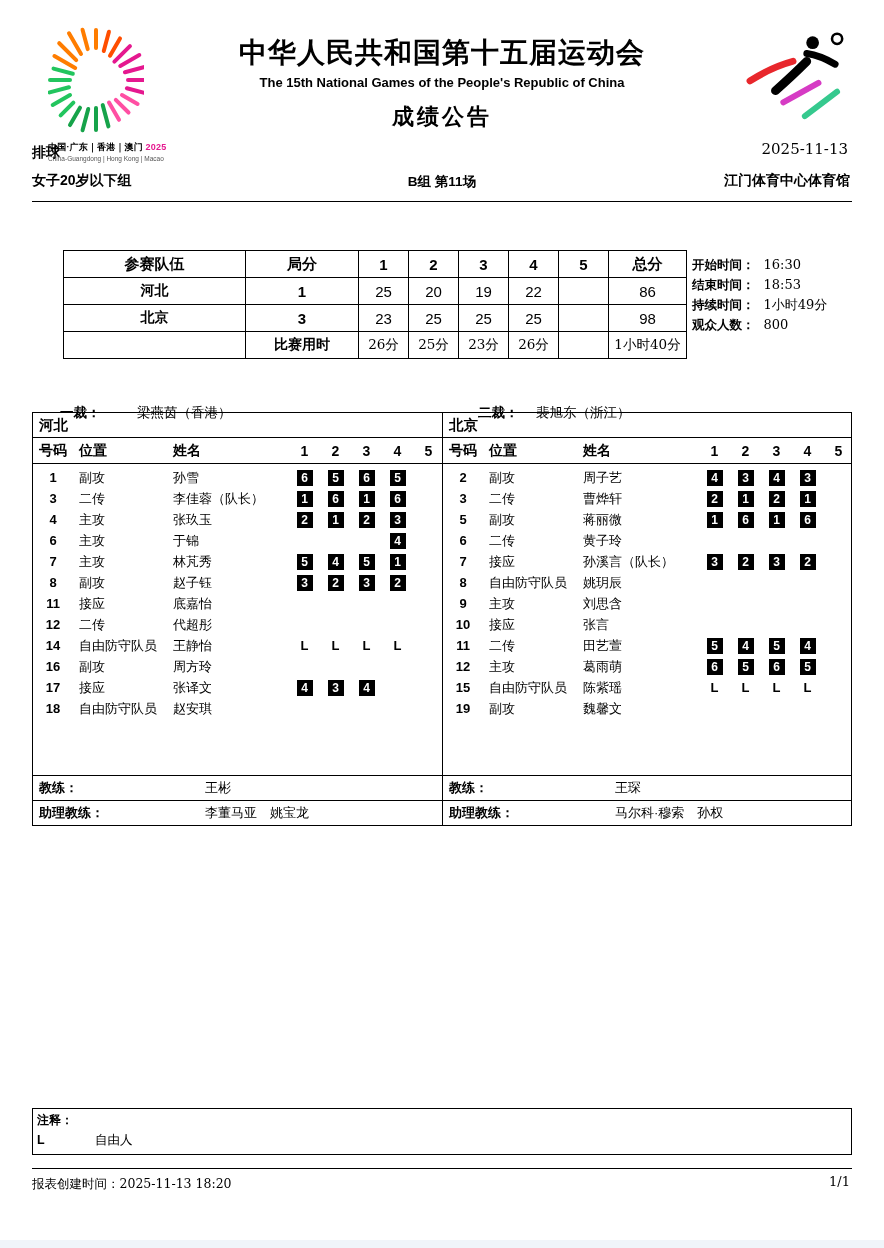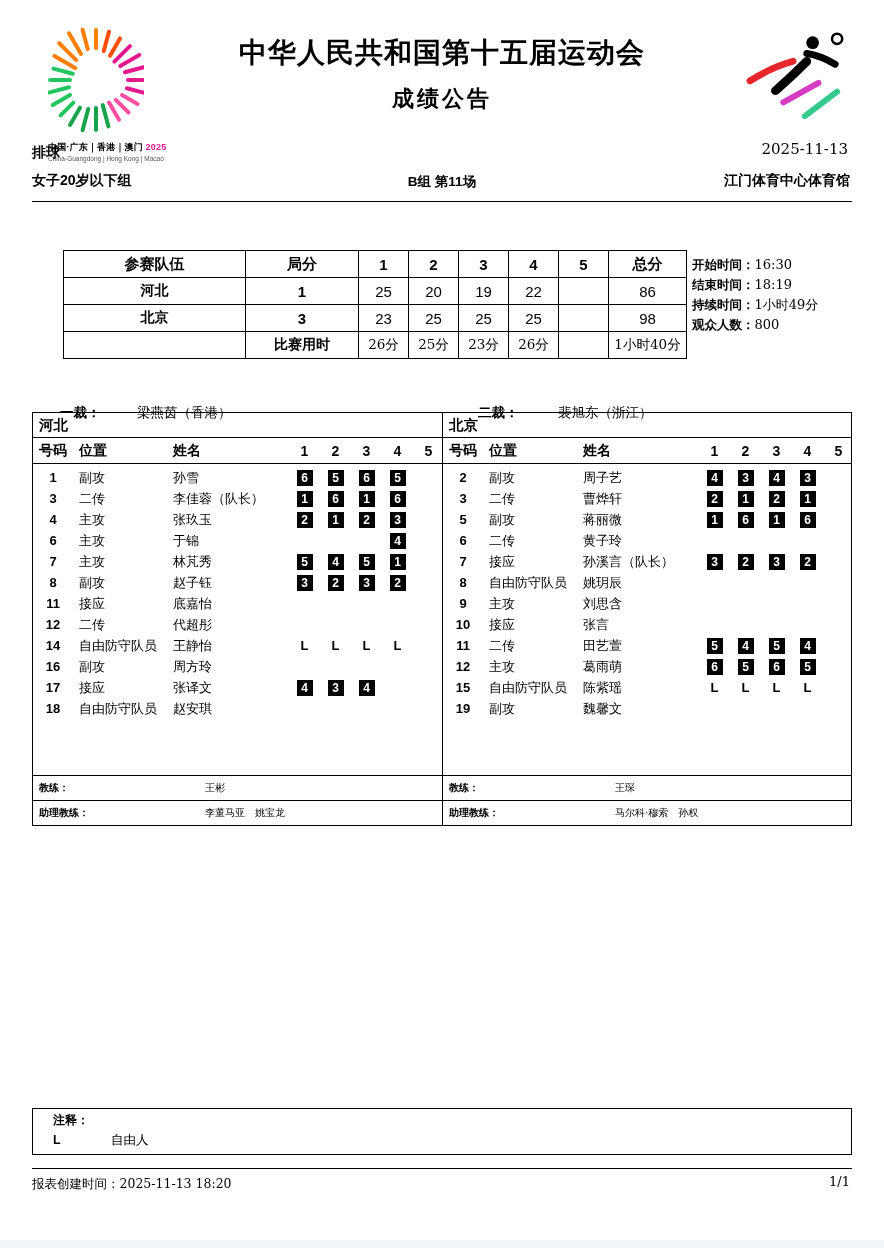--- a/index.html
+++ b/index.html
@@ -33,53 +33,53 @@
   td.setscore-cell { font-weight:bold; font-size:15px; }
   td.pt { font-size:15px;margin-top:32px; }
   td.durv, td.durt { font-family:"DejaVu Serif", serif; font-size:13.5px; }
   td.durlbl { font-weight:bold; font-size:14px; }
   td.noborder { border:none; }
 
   
   .match-info { position:absolute; left:692px; top:255px; }
   .info-line { font-size:12.5px; line-height:19px; white-space:nowrap; }
   .info-line .lbl { font-weight:bold; }
-  .info-line .val { margin-left:0; font-family:"DejaVu Serif", serif; font-size:13px; }
+  .info-line .val { margin-left:9px; font-family:"DejaVu Serif", serif; font-size:13px; }
 
   
   .ref-row { position:absolute; left:0; right:0; top:376px; height:22px; font-size:13.5px;margin-top:28px; }
   .ref-lbl1 { position:absolute; left:60px; font-weight:bold; }
   .ref-name1 { position:absolute; left:137px; }
   .ref-lbl2 { position:absolute; left:478px; font-weight:bold; }
-  .ref-name2 { position:absolute; left:558px; }
+  .ref-name2 { position:absolute; left:536px; }
 
   
   .roster-box { position:absolute; left:32px; right:32px; top:412px; height:414px; border:1.6px solid #000; display:flex; }
   .panel { flex:1 1 50%; display:flex; flex-direction:column; min-width:0; }
   .panel + .panel { border-left:1.6px solid #000; }
   .team-row { font-weight:bold; font-size:14.5px; padding:3px 6px 2px 6px; border-bottom:1.6px solid #000; }
   .grid-row { display:grid; grid-template-columns:40px 94px 122px repeat(5,31px); align-items:center; }
   .head-row { border-bottom:1.6px solid #000; height:26px; font-weight:bold; font-size:14px; }
   .head-row .h { text-align:left; padding-left:6px; }
   .head-row .h.num, .head-row .h.set { text-align:center; padding-left:0; }
   .players { padding-top:3px; }
   .p-row { height:21px; font-size:13px; }
   .p-no { text-align:center; font-weight:bold; }
   .p-pos, .p-name { text-align:left; padding-left:6px; white-space:nowrap; overflow:hidden; }
   .set-cell { text-align:center; }
   .badge { display:inline-block; width:16px; height:16px; line-height:16px; background:#000; color:#fff; font-weight:bold; font-size:12px; text-align:center; }
   .lib { font-weight:bold; font-size:13px; }
   .filler { flex:1 1 auto; }
-  .coach-row { border-top:1.6px solid #000; height:25px; display:flex; align-items:center; font-size:10px; }
+  .coach-row { border-top:1.6px solid #000; height:25px; display:flex; align-items:center; font-size:13px; }
   .coach-row.assist { border-top:1.2px solid #000; }
   .coach-row .clbl { font-weight:bold; width:172px; padding-left:6px; }
   .coach-row .cval { white-space:pre; }
 
   
-  .note-box { position:absolute; left:32px; right:32px; top:1108px; height:47px; border:1.2px solid #000; padding:3px 20px; }
+  .note-box { position:absolute; left:32px; right:32px; top:1108px; height:47px; border:1.2px solid #000; padding:3px 4px; }
   .note-lbl { font-weight:bold; font-size:12px; }
   .note-line { font-size:12.5px; margin-top:3px; }
   .note-key { display:inline-block; width:58px; font-weight:bold; }
 
   
   .foot-rule { position:absolute; left:32px; right:32px; top:1168px; border-top:1.4px solid #000; }
   .created { position:absolute; left:32px; top:1176px; font-family:"DejaVu Serif", serif; font-size:12.5px; }
   .pageno { position:absolute; right:34px; top:1174px; font-family:"DejaVu Serif", serif; font-size:13px; }
   .bottom-strip { position:absolute; left:0; right:0; bottom:0; height:8px; background:#f0f5fa; }
 </style>
@@ -128,20 +128,21 @@
           <line x1="48" y1="30" x2="48" y2="10" transform="rotate(285 48 54)"></line>
         </g>
       </g>
     </svg>
     <div class="logo-cap-cn"><span>中国·广东｜香港｜澳门</span> <span class="yr">2025</span></div>
     <div class="logo-cap-en">China-Guangdong | Hong Kong | Macao</div>
   </div>
 
   <div class="title-block">
     <div class="title-cn">中华人民共和国第十五届运动会</div>
+    <div class="title-en">The 15th National Games of the People's Republic of China</div>
     <div class="doc-title">成绩公告</div>
   </div>
 
   <div class="emblem-block">
     <svg width="108" height="92" viewBox="0 0 110 94">
       <path d="M8 52 Q30 38 52 32" stroke="#e8272c" stroke-width="7" fill="none" stroke-linecap="round"></path>
       <path d="M34 62 Q52 46 66 32" stroke="#000" stroke-width="9" fill="none" stroke-linecap="round"></path>
       <path d="M66 24 Q80 26 95 35" stroke="#000" stroke-width="7" fill="none" stroke-linecap="round"></path>
       <circle cx="72" cy="13" r="6.5" fill="#000"></circle>
       <circle cx="97" cy="9" r="5.2" fill="none" stroke="#000" stroke-width="2.6"></circle>
@@ -199,21 +200,21 @@
             <td class="c-set durv">26分</td>
             <td class="c-set durv"></td>
             <td class="c-total durt">1小时40分</td>
           </tr>
         </tbody>
       </table>
   </div>
 
   <div class="match-info">
       <div class="info-line"><span class="lbl">开始时间：</span><span class="val">16:30</span></div>
-      <div class="info-line"><span class="lbl">结束时间：</span><span class="val">18:19</span></div>
+      <div class="info-line"><span class="lbl">结束时间：</span><span class="val">18:53</span></div>
       <div class="info-line"><span class="lbl">持续时间：</span><span class="val">1小时49分</span></div>
       <div class="info-line"><span class="lbl">观众人数：</span><span class="val">800</span></div>
     </div>
 
   <div class="ref-row">
     <span class="ref-lbl1">一裁：</span>
     <span class="ref-name1">梁燕茵（香港）</span>
     <span class="ref-lbl2">二裁：</span>
     <span class="ref-name2">裴旭东（浙江）</span>
   </div>

